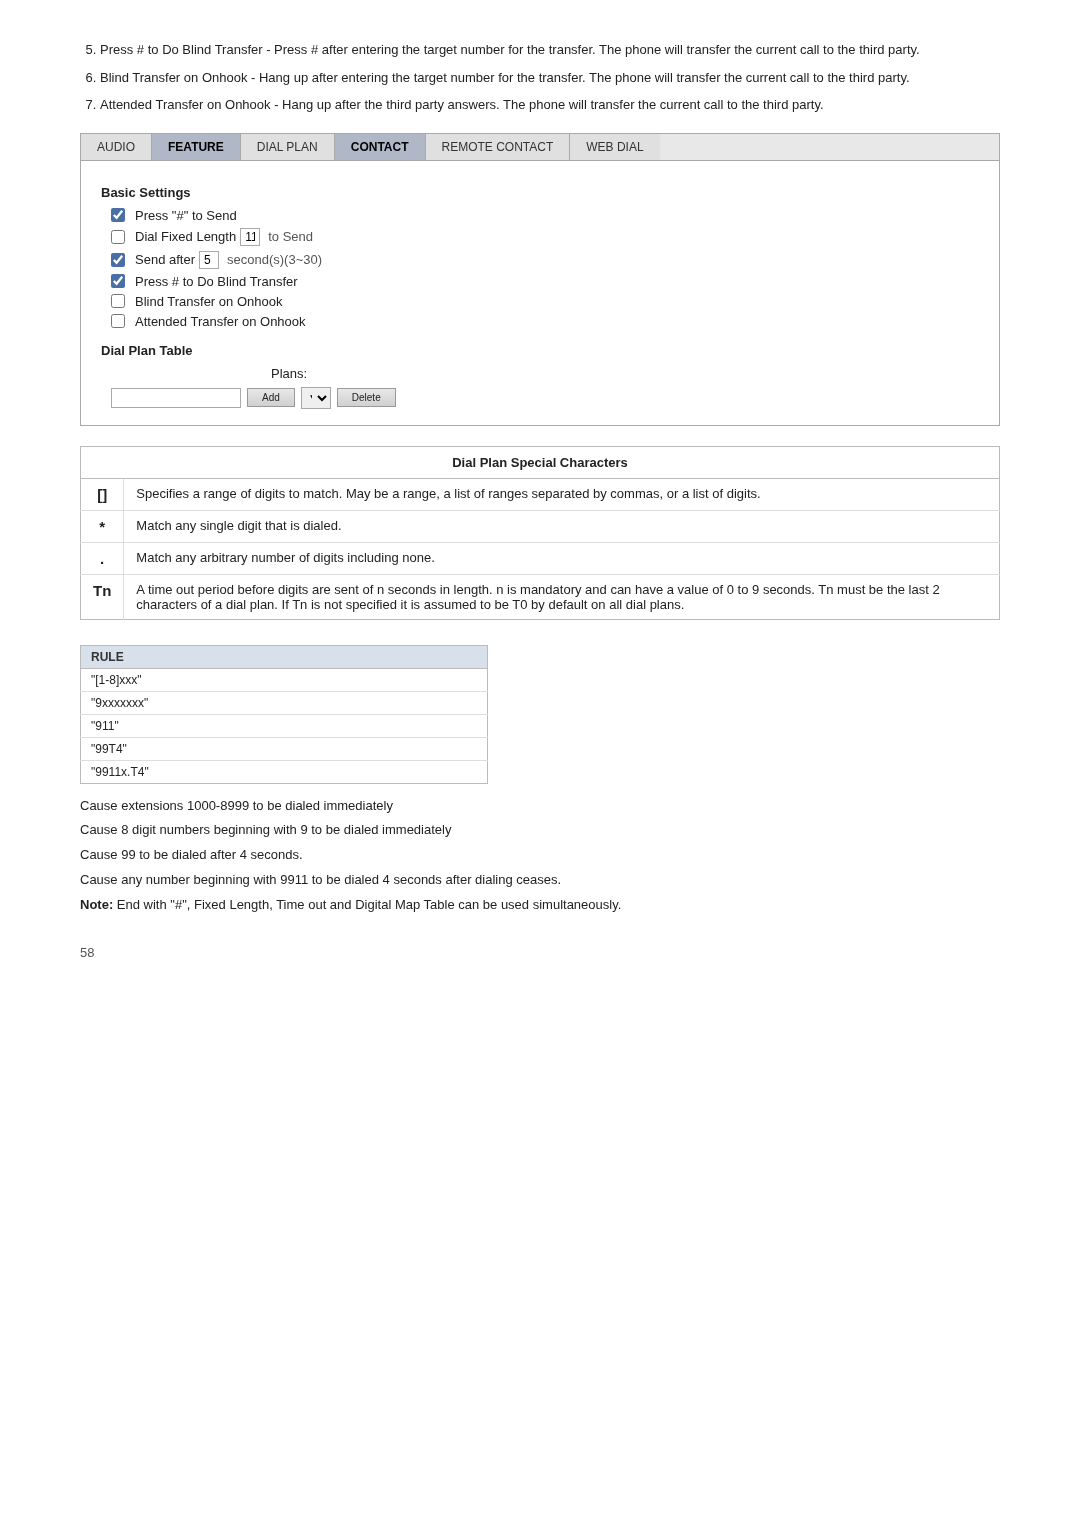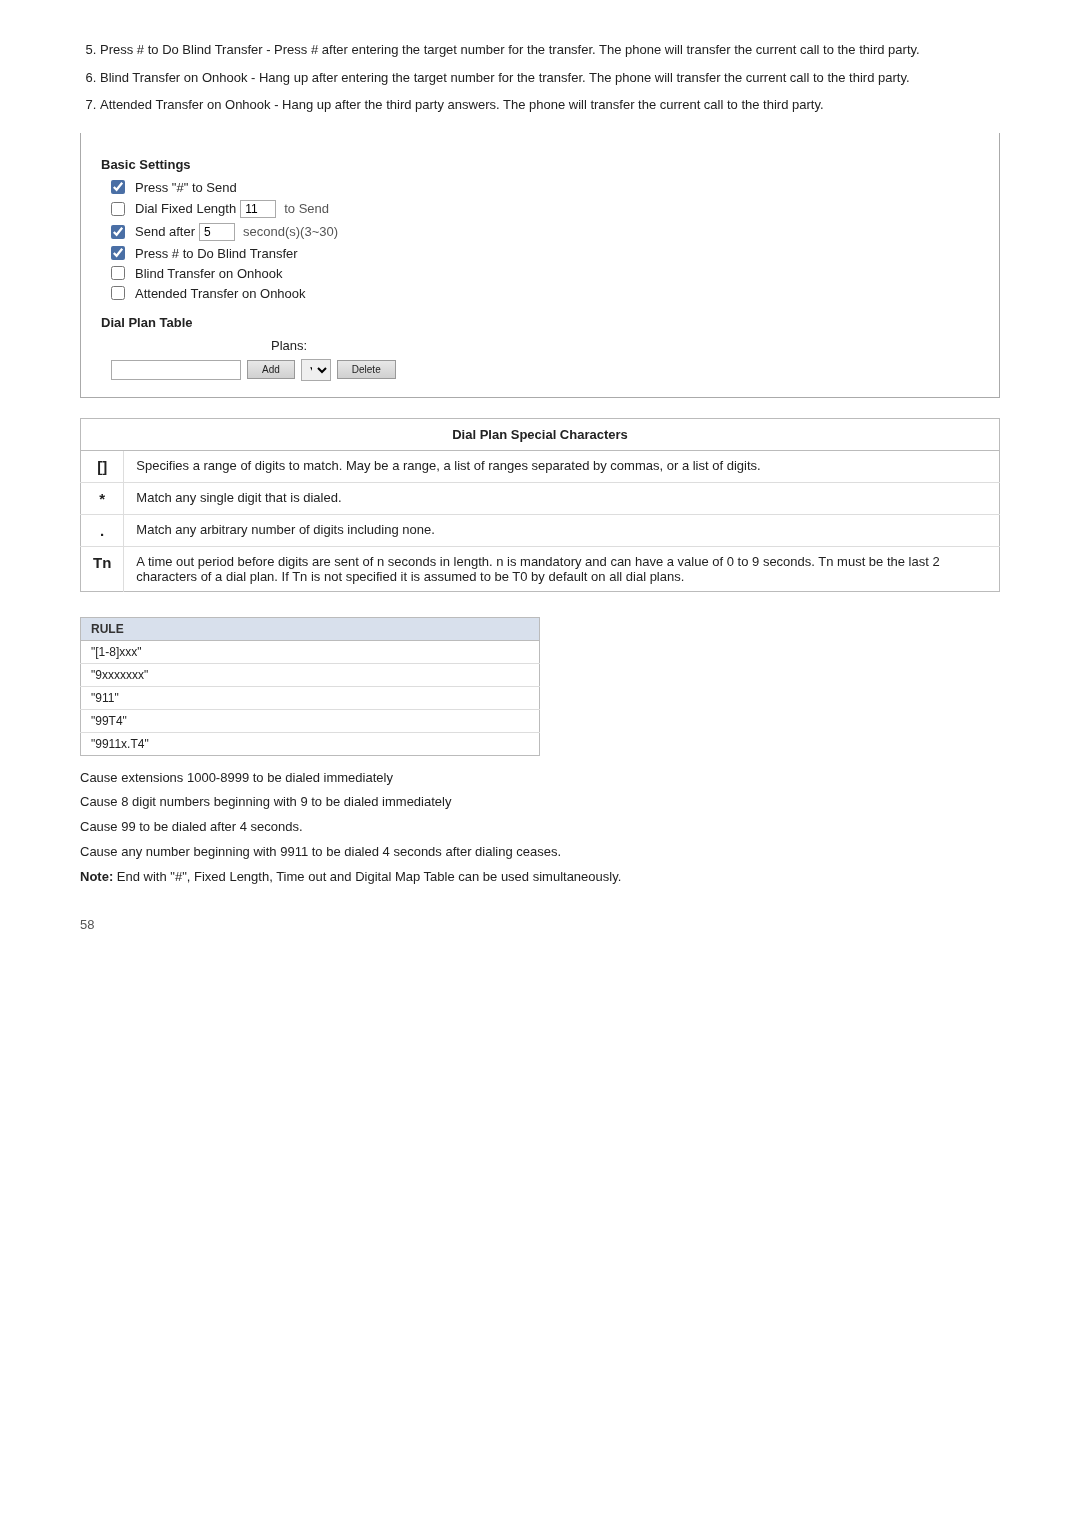--- a/index.html
+++ b/index.html
@@ -73,21 +73,21 @@
       accent-color: #4a6fa5;
     }
     .checkbox-row label {
       font-size: 13px;
       color: #222;
     }
     .inline-input {
       border: 1px solid #aaa;
       padding: 1px 4px;
       font-size: 12px;
-      width: 36px;
+      width: 20px;
       margin: 0 4px;
     }
     .inline-label {
       font-size: 13px;
       color: #555;
       margin-left: 4px;
     }
 
     
     .apply-btn {
@@ -158,21 +158,21 @@
       font-weight: bold;
       font-size: 15px;
       width: 40px;
       border-right: 1px solid #ddd;
       text-align: center;
     }
     .special-chars-table tr:last-child td { border-bottom: none; }
 
     
     .rule-table {
-      width: 460px;
+      width: 408px;
       border-collapse: collapse;
       margin: 10px 0 12px 0;
       border: 1px solid #bbb;
     }
     .rule-table .rule-row td {
       padding: 4px 10px;
       font-size: 12px;
       border-bottom: 1px solid #ddd;
       color: #222;
     }
@@ -203,20 +203,28 @@
       <span>Press # to Do Blind Transfer - Press # after entering the target number for the transfer. The phone will transfer the current call to the third party.</span>
     </li>
     <li>
       <span>Blind Transfer on Onhook - Hang up after entering the target number for the transfer. The phone will transfer the current call to the third party.</span>
     </li>
     <li>
       <span>Attended Transfer on Onhook - Hang up after the third party answers. The phone will transfer the current call to the third party.</span>
     </li>
   </ol>
 
+  <div class="tab-bar">
+    <div class="tab-item">AUDIO</div>
+    <div class="tab-item active">FEATURE</div>
+    <div class="tab-item">DIAL PLAN</div>
+    <div class="tab-item active">CONTACT</div>
+    <div class="tab-item">REMOTE CONTACT</div>
+    <div class="tab-item">WEB DIAL</div>
+  </div>
 
   <div class="panel">
 
     <div class="section-title">Basic Settings</div>
 
     <div class="checkbox-row">
       <input type="checkbox" checked="" id="press_hash" style="">
       <label for="press_hash">Press "#" to Send</label>
     </div>
 

